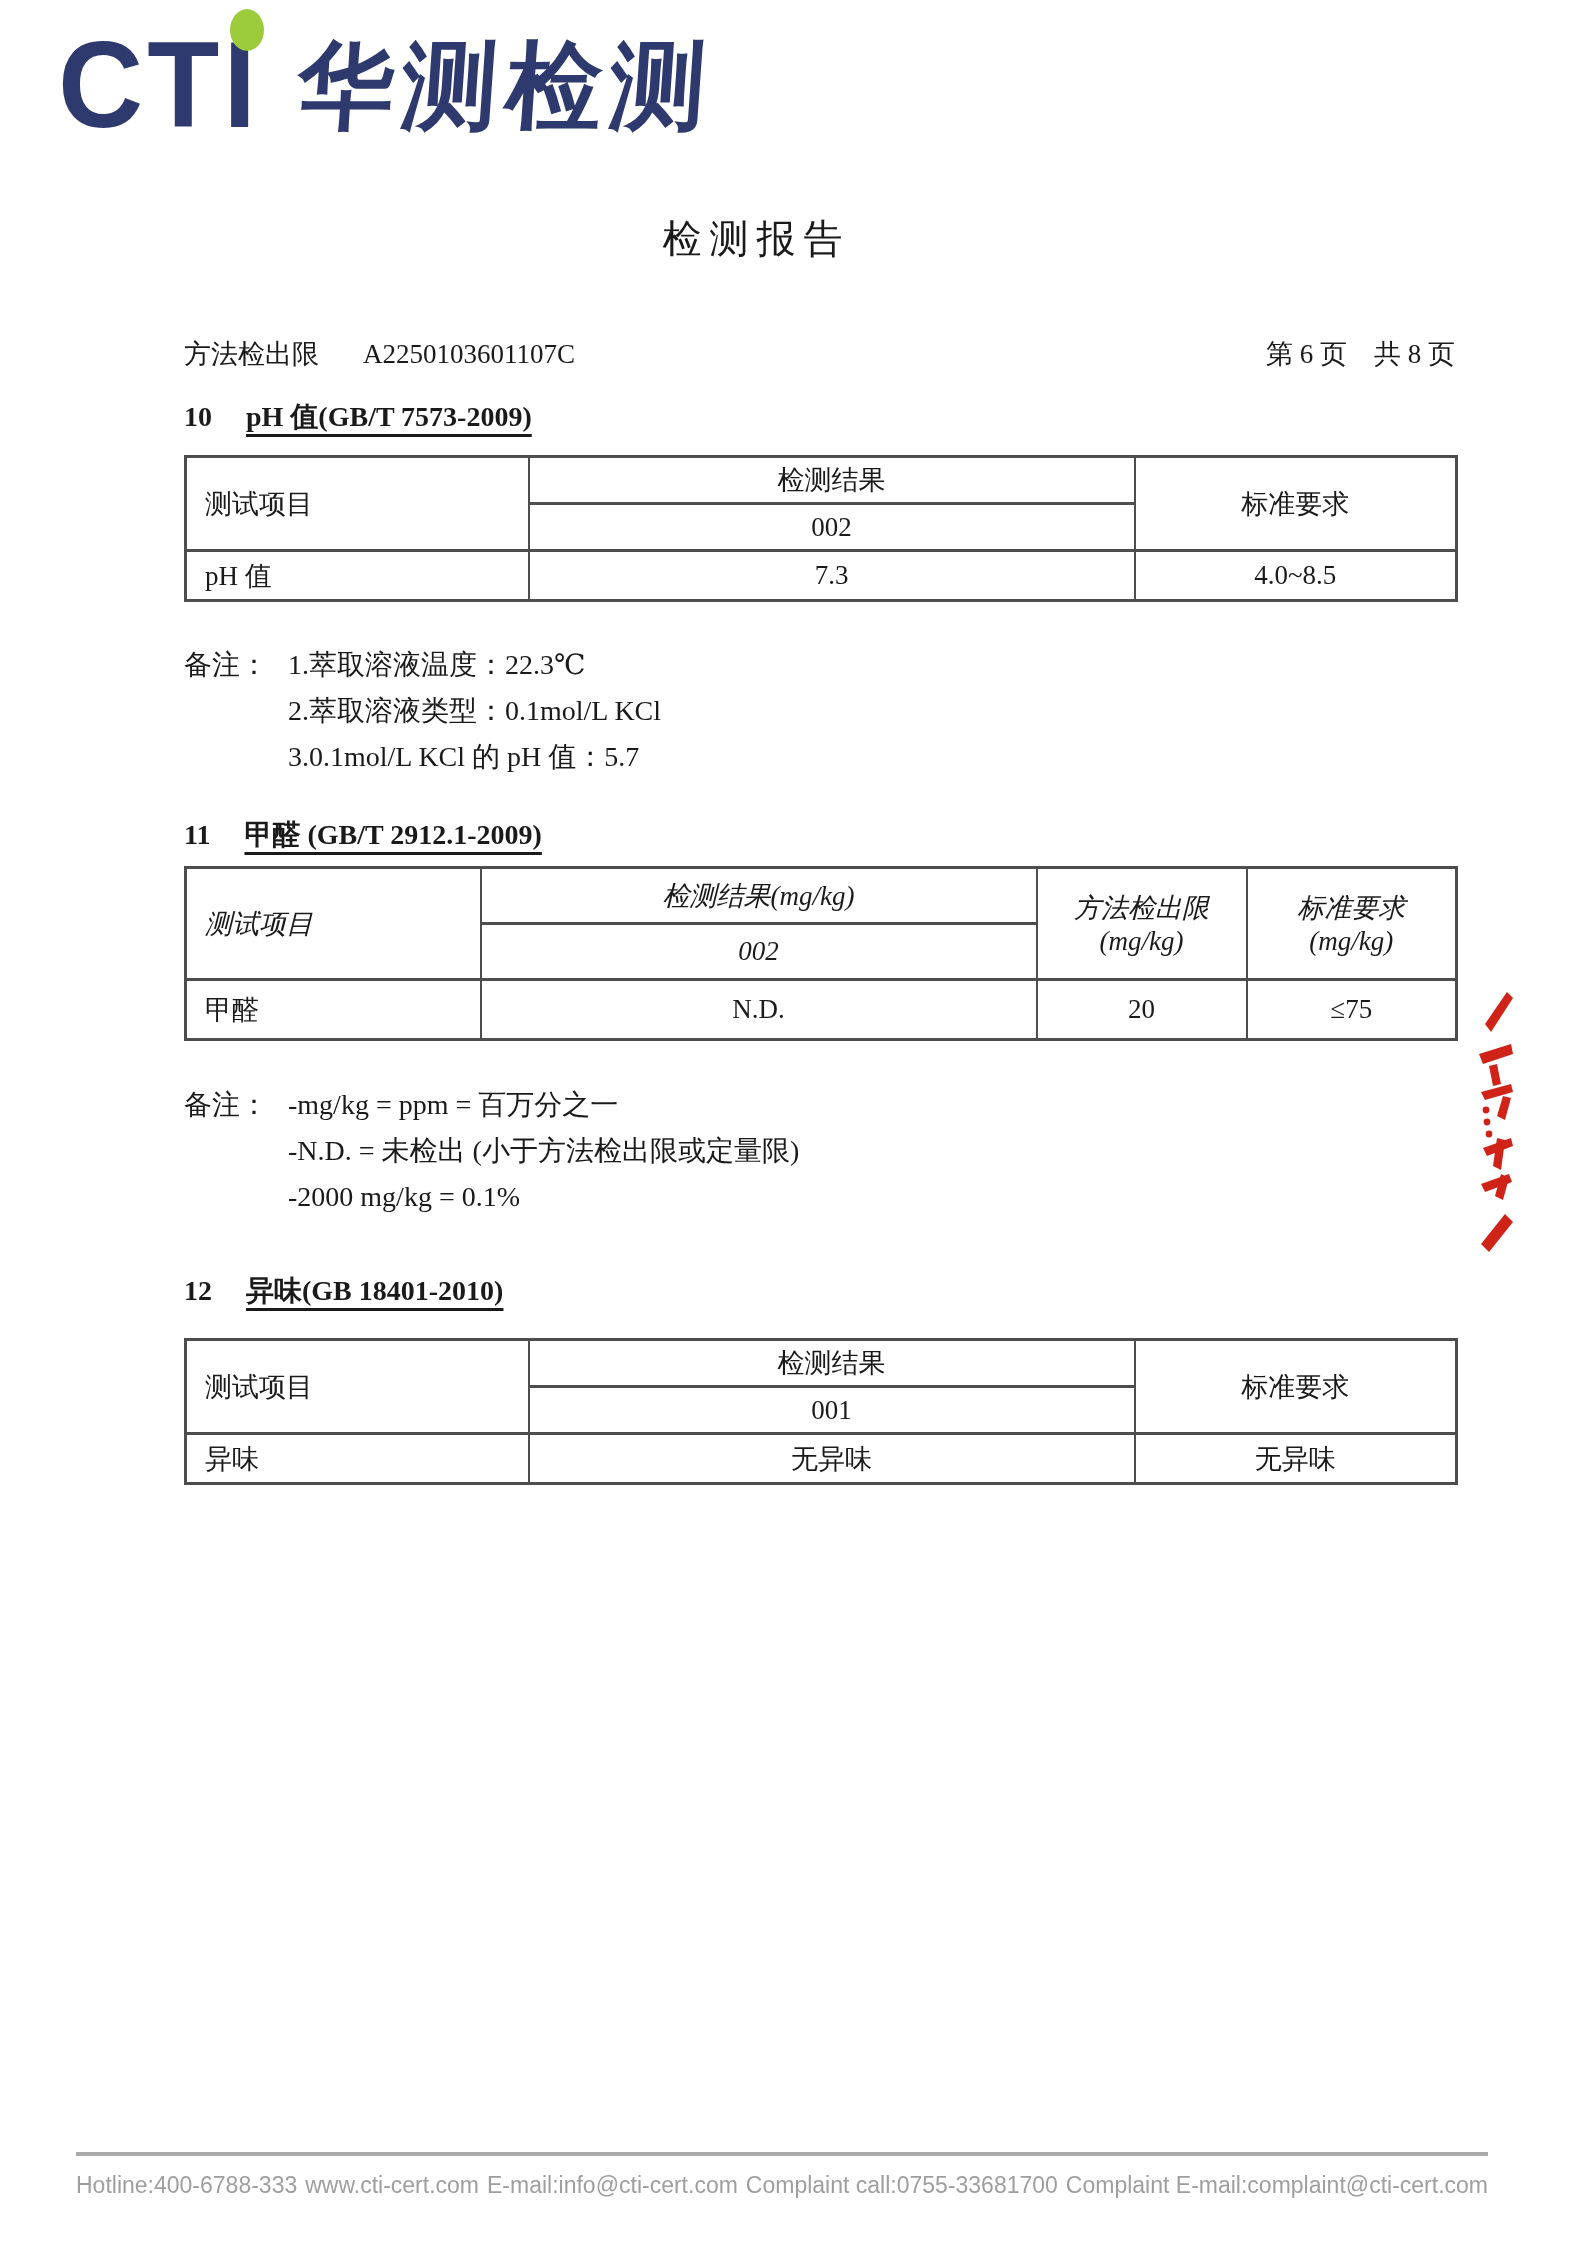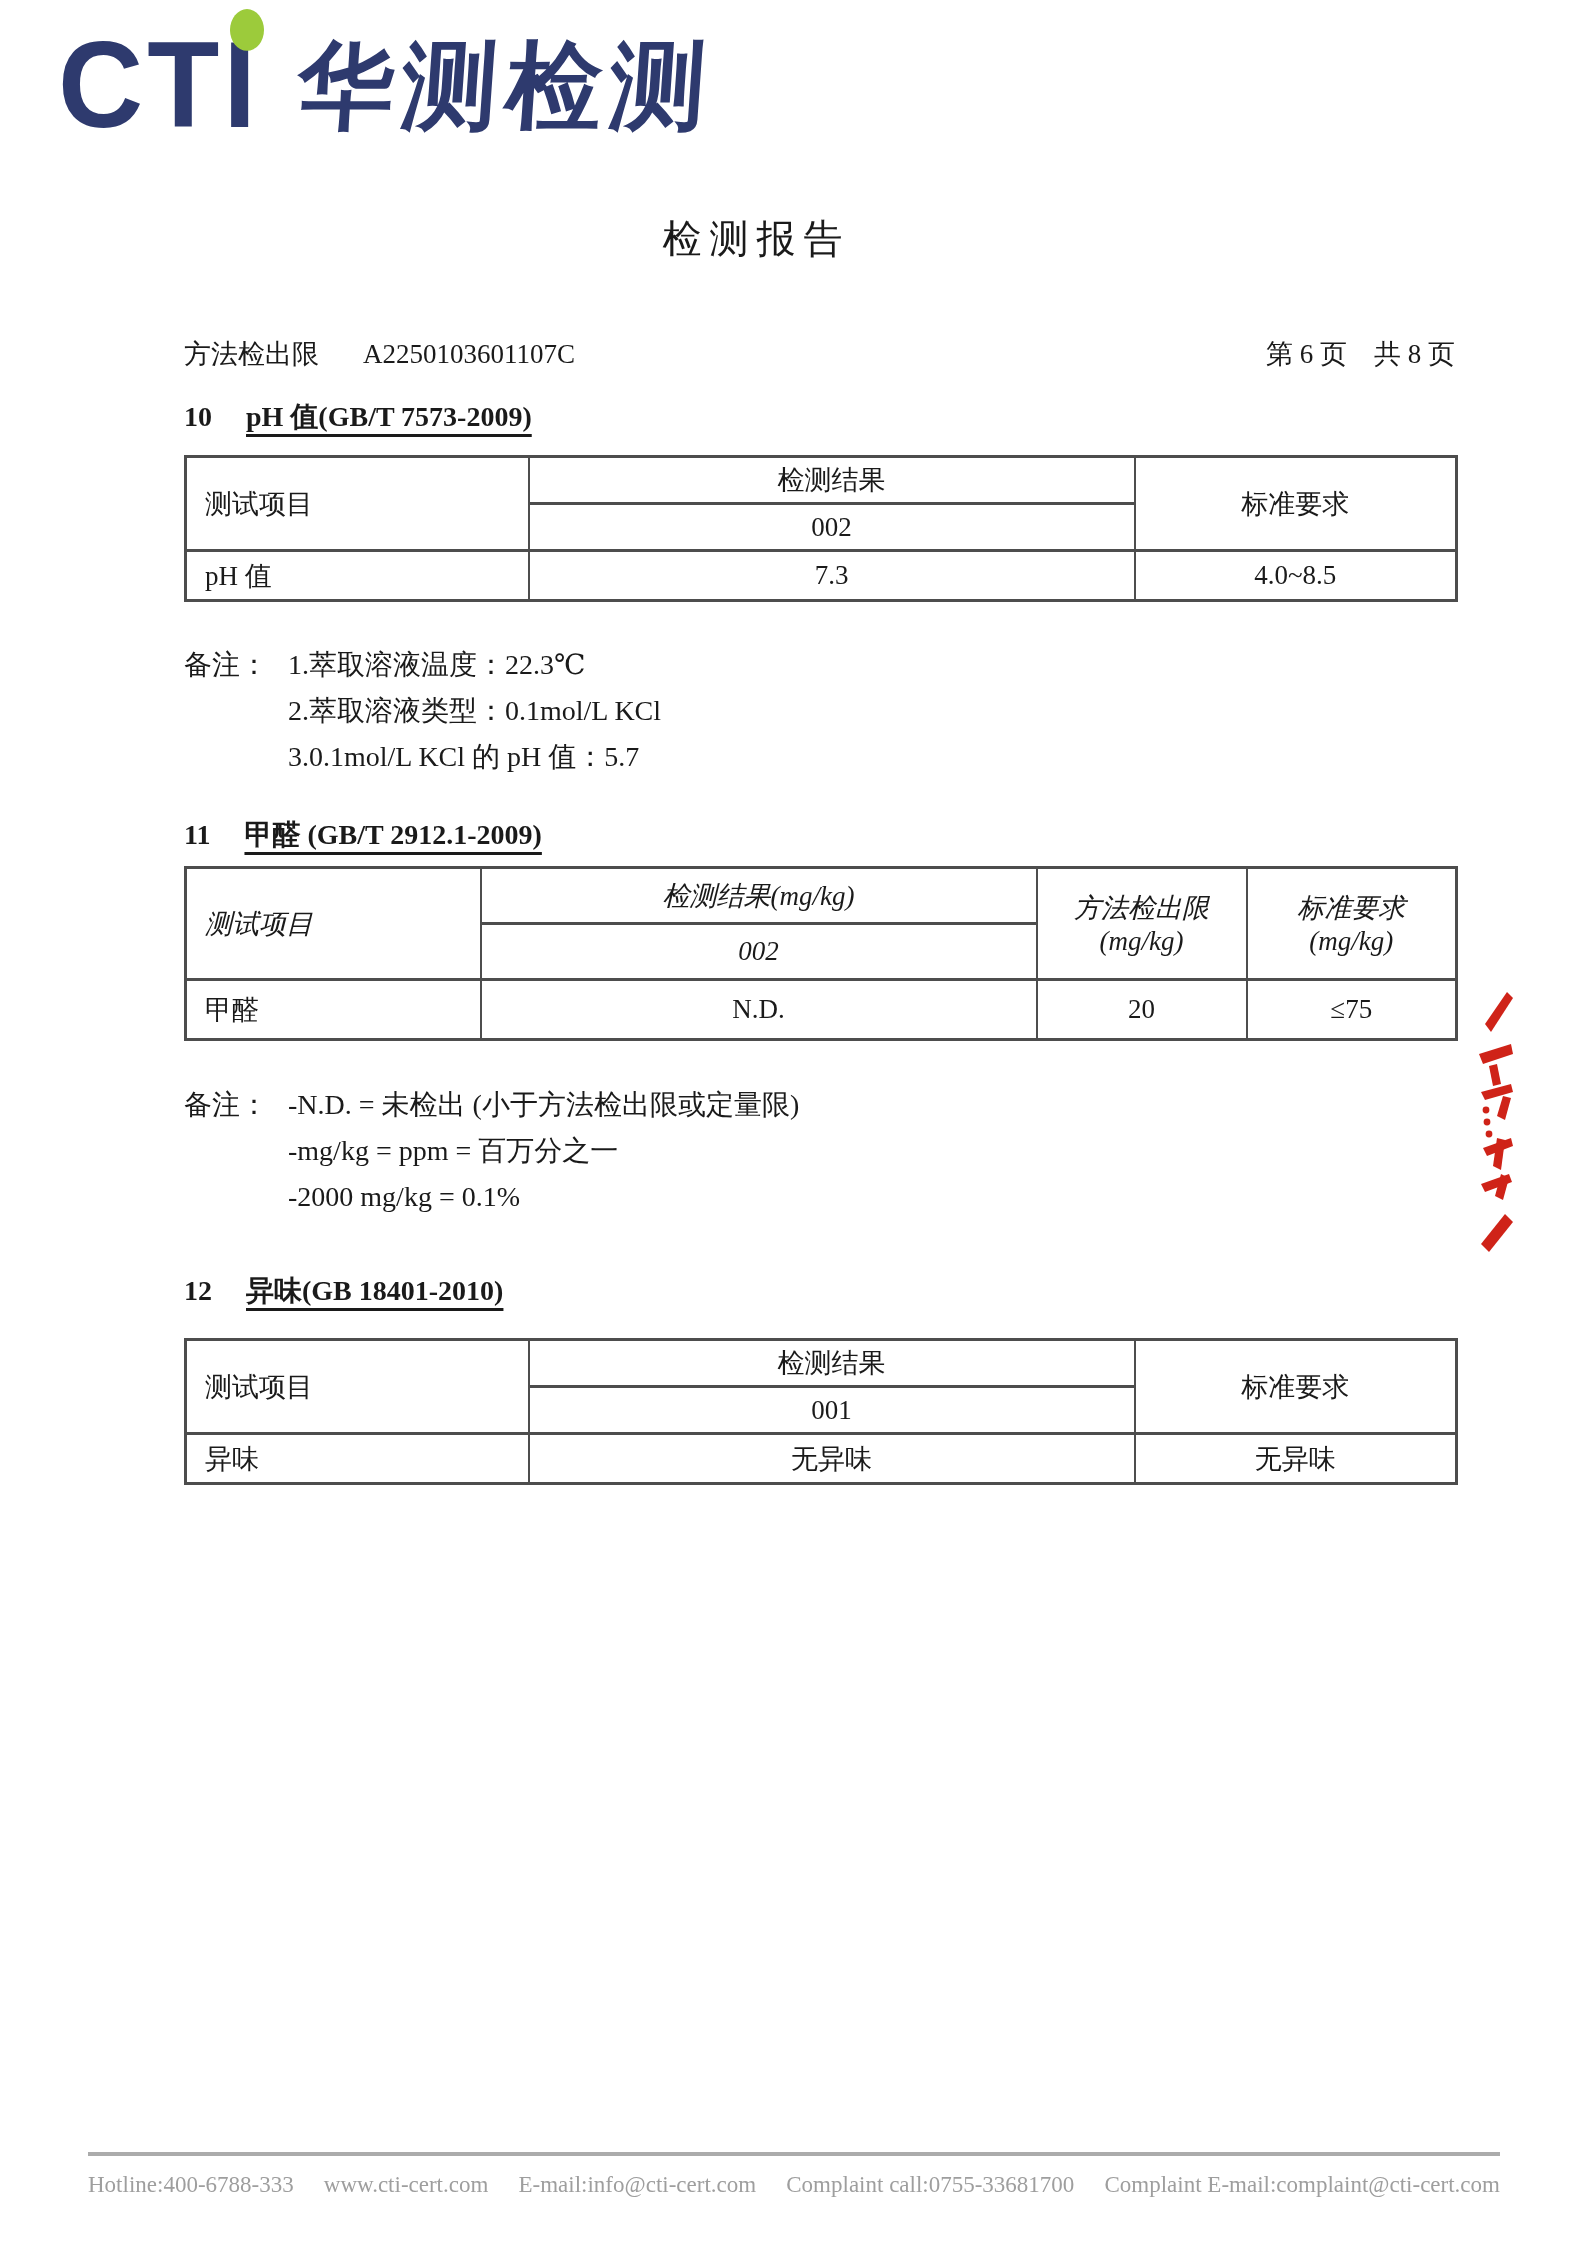--- a/index.html
+++ b/index.html
@@ -136,23 +136,23 @@
     width: 36px;
     height: 272px;
     overflow: hidden;
   }
   .stamp svg { display: block; }
 
   
   .footer {
     position: absolute;
     top: 2152px;
-    left: 88px;
+    left: 76px;
     width: 1412px;
-    font-family: Liberation Serif, serif;
+    font-family: Liberation Sans, sans-serif;
   }
   .footer-rule { height: 4px; background: #ababab; margin-bottom: 16px; }
   .footer-items {
     display: flex;
     justify-content: space-between;
     font-size: 23px;
     color: var(--footer-gray);
     white-space: nowrap;
   }
 </style>
@@ -246,22 +246,22 @@
       <td>N.D.</td>
       <td>20</td>
       <td>≤75</td>
     </tr>
   </tbody>
     </table>
 
   <div class="notes notes-2">
     <div class="notes-label">备注：</div>
     <div class="notes-lines">
+      <div>-mg/kg = ppm =  百万分之一</div>
       <div>-N.D. =  未检出 (小于方法检出限或定量限)</div>
-      <div>-mg/kg = ppm =  百万分之一</div>
       <div>-2000 mg/kg = 0.1%</div>
     </div>
   </div>
 
   <div class="sec-head sec-head-12">
     <span class="sec-no">12</span><span class="sec-title">异味(GB 18401-2010)</span>
   </div>
 
   <table class="report table-3">
     <colgroup>

